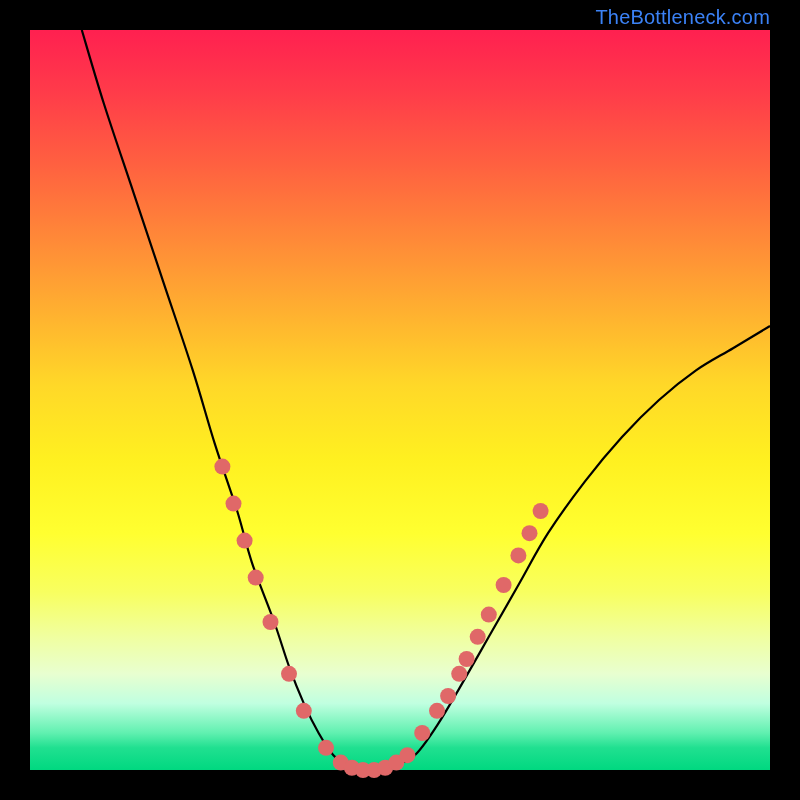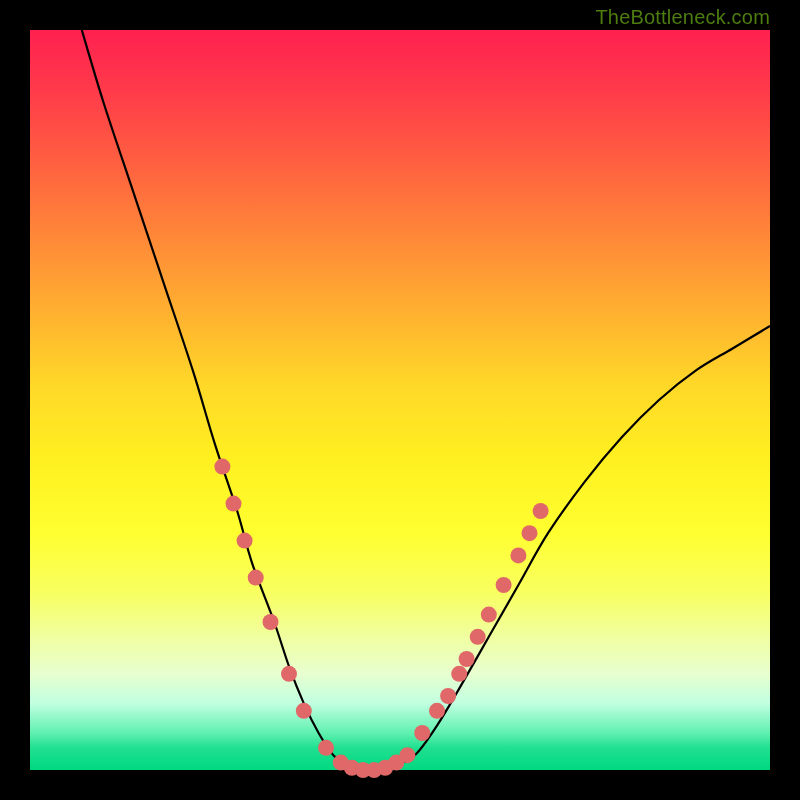--- a/index.html
+++ b/index.html
@@ -31,21 +31,21 @@
       #e8ffd0 87%,
       #c0ffe0 91%,
       #60f0b0 95%,
       #20e090 97%,
       #00d880 100%);
   }
   .watermark {
     position: absolute;
     top: 6px;
     right: 30px;
-    color: #4d7c0f;
+    color: #3b82f6;
     font-size: 20px;
     font-weight: 500;
     letter-spacing: 0.2px;
   }
   svg.curve {
     position: absolute;
     left: 0;
     top: 0;
     width: 740px;
     height: 740px;

